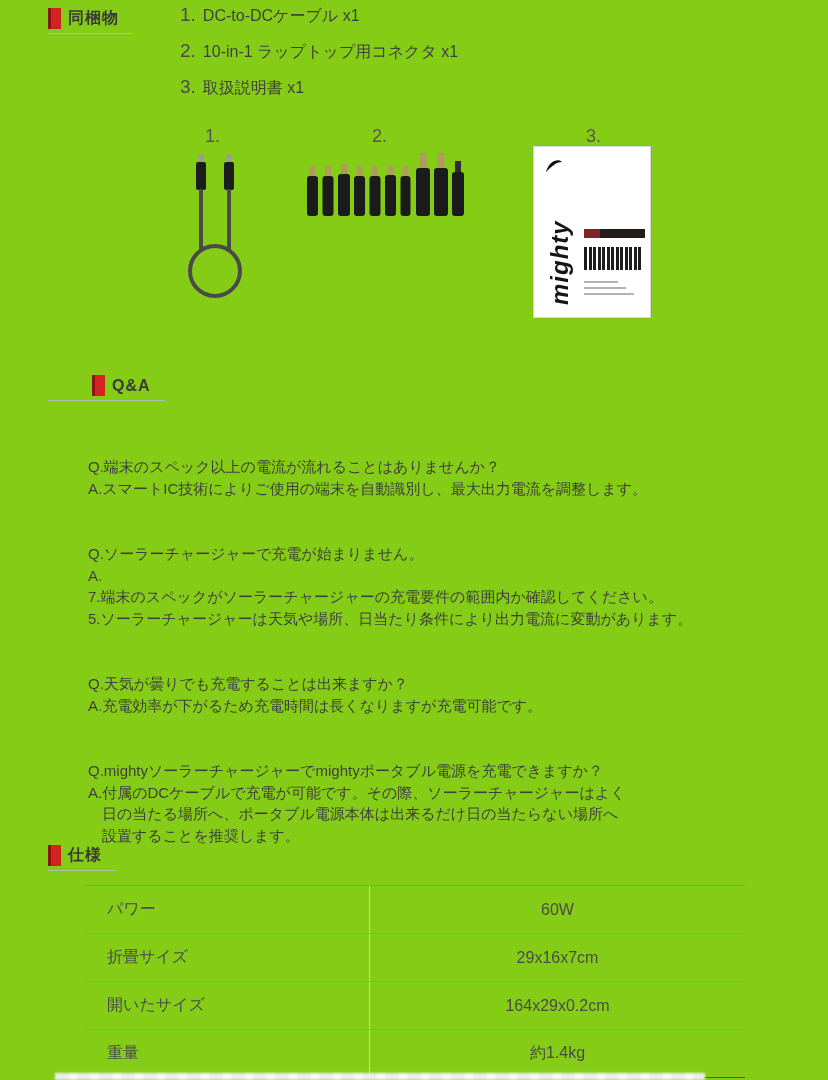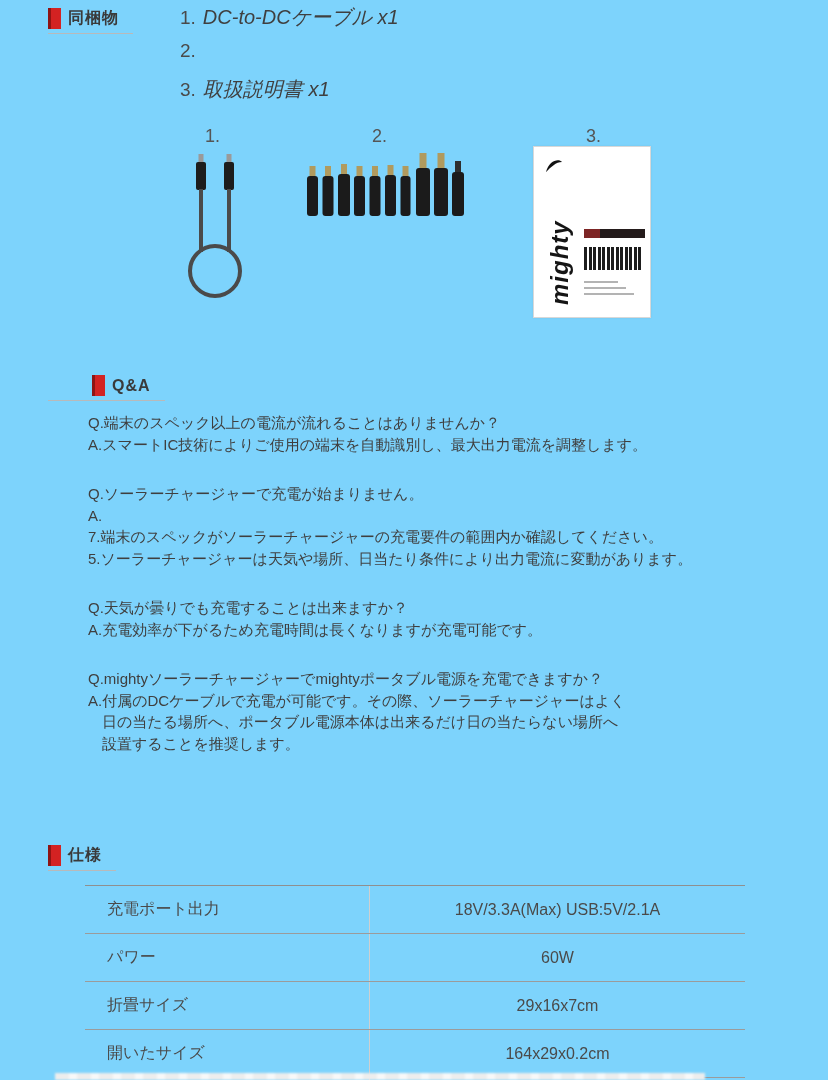--- a/index.html
+++ b/index.html
@@ -1,35 +1,35 @@
 <!DOCTYPE html>
 <html><head>
 <meta charset="utf-8">
 <style>
   * { margin:0; padding:0; box-sizing:border-box; }
   html,body { background:#fff; }
   .page {
-    position:relative; width:828px; height:1080px; background:#7dd3fc;
+    position:relative; width:828px; height:1080px; background:#84cc16;
     font-family:"Liberation Sans","DejaVu Sans",sans-serif;
     color:#3f3f3f; overflow:hidden;
   }
 
   
   .section-header {
     position:absolute; display:inline-flex; align-items:center; gap:7px;
     border-bottom:1px solid #b9b9b9; padding:0 14px 4px 0;
   }
   .marker { width:13px; height:21px; background:#d32222; border-left:3px solid #8e1414; }
   .section-label { font-size:16px; font-weight:bold; color:#3a3a3a; letter-spacing:1px; }
 
   
   .included-list { position:absolute; left:180px; top:4px; }
   .included-item { display:flex; align-items:baseline; height:36px; }
   .included-num { font-size:19px; color:#4a4a4a; margin-right:7px; }
-  .included-text { font-size:20px; color:#3f3f3f;font-style:italic; }
+  .included-text { font-size:16px; color:#3f3f3f; }
 
   
   .fig-label { position:absolute; font-size:18px; color:#555; }
   .figure { position:absolute; }
 
   .manual-card {
     position:absolute; left:533px; top:146px; width:118px; height:172px;
     background:#fff; border:1px solid #d8d8d8; box-shadow:0 0 2px rgba(0,0,0,.08);
   }
   .brand-vertical {
@@ -41,21 +41,21 @@
   .card-bar { position:absolute; left:50px; top:82px; width:61px; height:9px; background:#241b1b; }
   .card-bar-red { position:absolute; left:0; top:0; width:16px; height:9px; background:#7d2525; }
   .card-barcode {
     position:absolute; left:50px; top:100px; width:59px; height:23px;
     background:repeating-linear-gradient(90deg,#1d1d1d 0 3px,#ffffff 3px 5px,#1d1d1d 5px 8px,#ffffff 8px 9px);
   }
   .card-line { position:absolute; left:50px; height:2px; background:#b3b3b3; }
 
   
   .qa-blocks { position:absolute; left:88px; top:412px; width:700px; }
-  .qa-block { margin-bottom:28px; }
+  .qa-block { margin-bottom:28px;margin-top:44px; }
   .qa-line { font-size:15px; line-height:21.5px; color:#3f3f3f; }
   .qa-line.indent { padding-left:14px; }
 
   
   .spec-table { position:absolute; left:85px; top:885px; width:660px; border-top:1px solid #8f8f8f; }
   .spec-row { display:flex; height:48px; border-bottom:1px solid #9b9b9b; }
   .spec-row:last-child { border-bottom:1px solid #555; }
   .spec-label {
     width:285px; display:flex; align-items:center; padding-left:22px;
     font-size:16px; color:#4a4a4a; border-right:1px solid #cfcfcf;
@@ -81,20 +81,21 @@
     <span class="section-label">同梱物</span>
   </div>
 
   <div class="included-list">
     <div class="included-item">
       <span class="included-num">1.</span>
       <span class="included-text">DC-to-DCケーブル x1</span>
     </div>
     <div class="included-item">
       <span class="included-num">2.</span>
+      <span class="included-text">10-in-1 ラップトップ用コネクタ x1</span>
     </div>
     <div class="included-item">
       <span class="included-num">3.</span>
       <span class="included-text">取扱説明書 x1</span>
     </div>
   </div>
 
   <span class="fig-label" style="left:205px; top:126px;">1.</span>
   <span class="fig-label" style="left:372px; top:126px;">2.</span>
   <span class="fig-label" style="left:586px; top:126px;">3.</span>
@@ -185,24 +186,20 @@
     </div>
   </div>
 
   <div class="section-header" style="left:48px; top:845px;text-align:right;">
     <span class="marker"></span>
     <span class="section-label">仕様</span>
   </div>
 
   <div class="spec-table">
     <div class="spec-row">
-      <div class="spec-label">充電ポート出力</div>
-      <div class="spec-value">18V/3.3A(Max) USB:5V/2.1A</div>
-    </div>
-    <div class="spec-row">
       <div class="spec-label">パワー</div>
       <div class="spec-value">60W</div>
     </div>
     <div class="spec-row">
       <div class="spec-label">折畳サイズ</div>
       <div class="spec-value">29x16x7cm</div>
     </div>
     <div class="spec-row">
       <div class="spec-label">開いたサイズ</div>
       <div class="spec-value">164x29x0.2cm</div>

